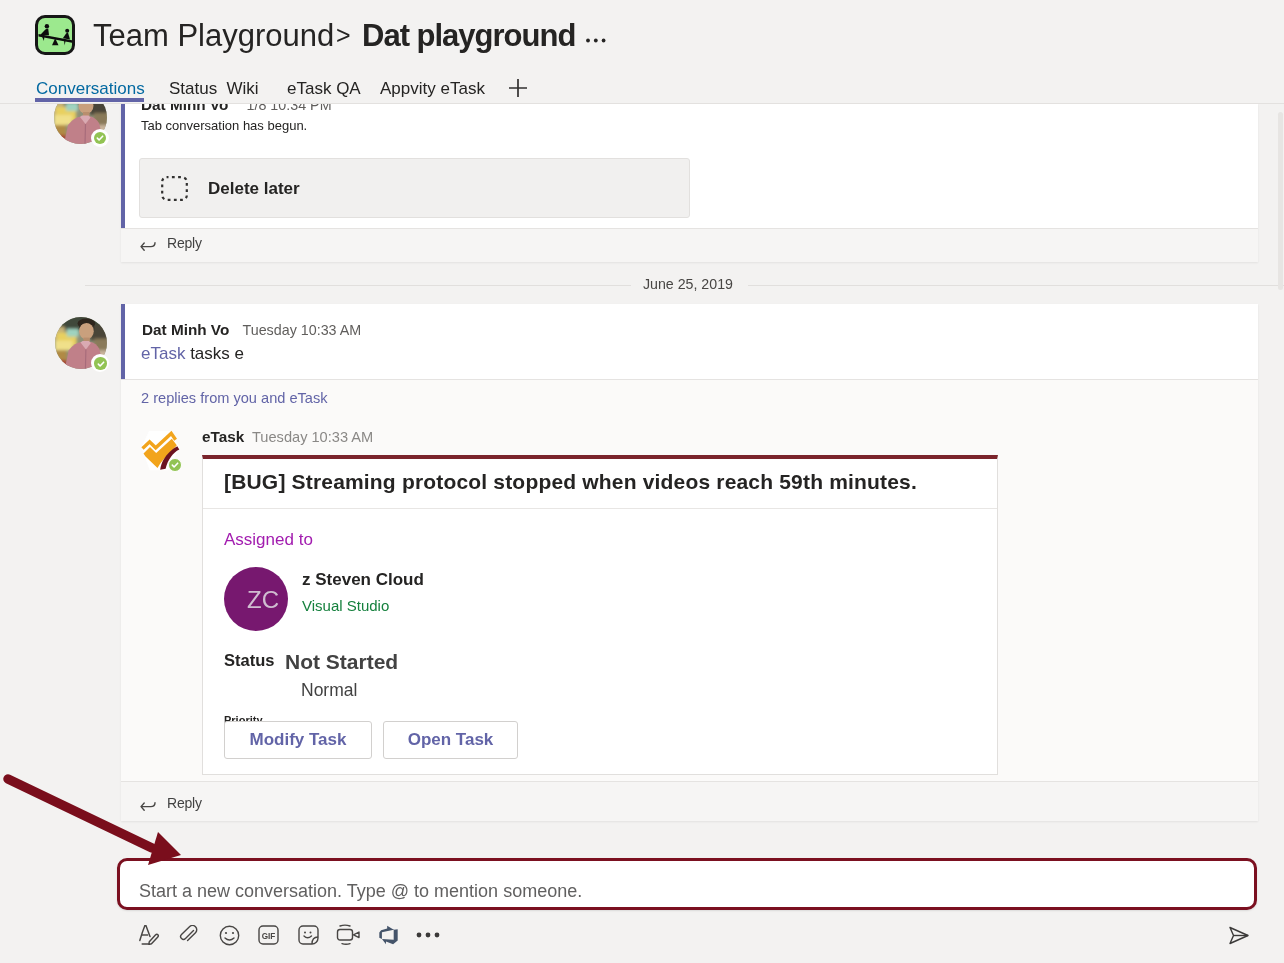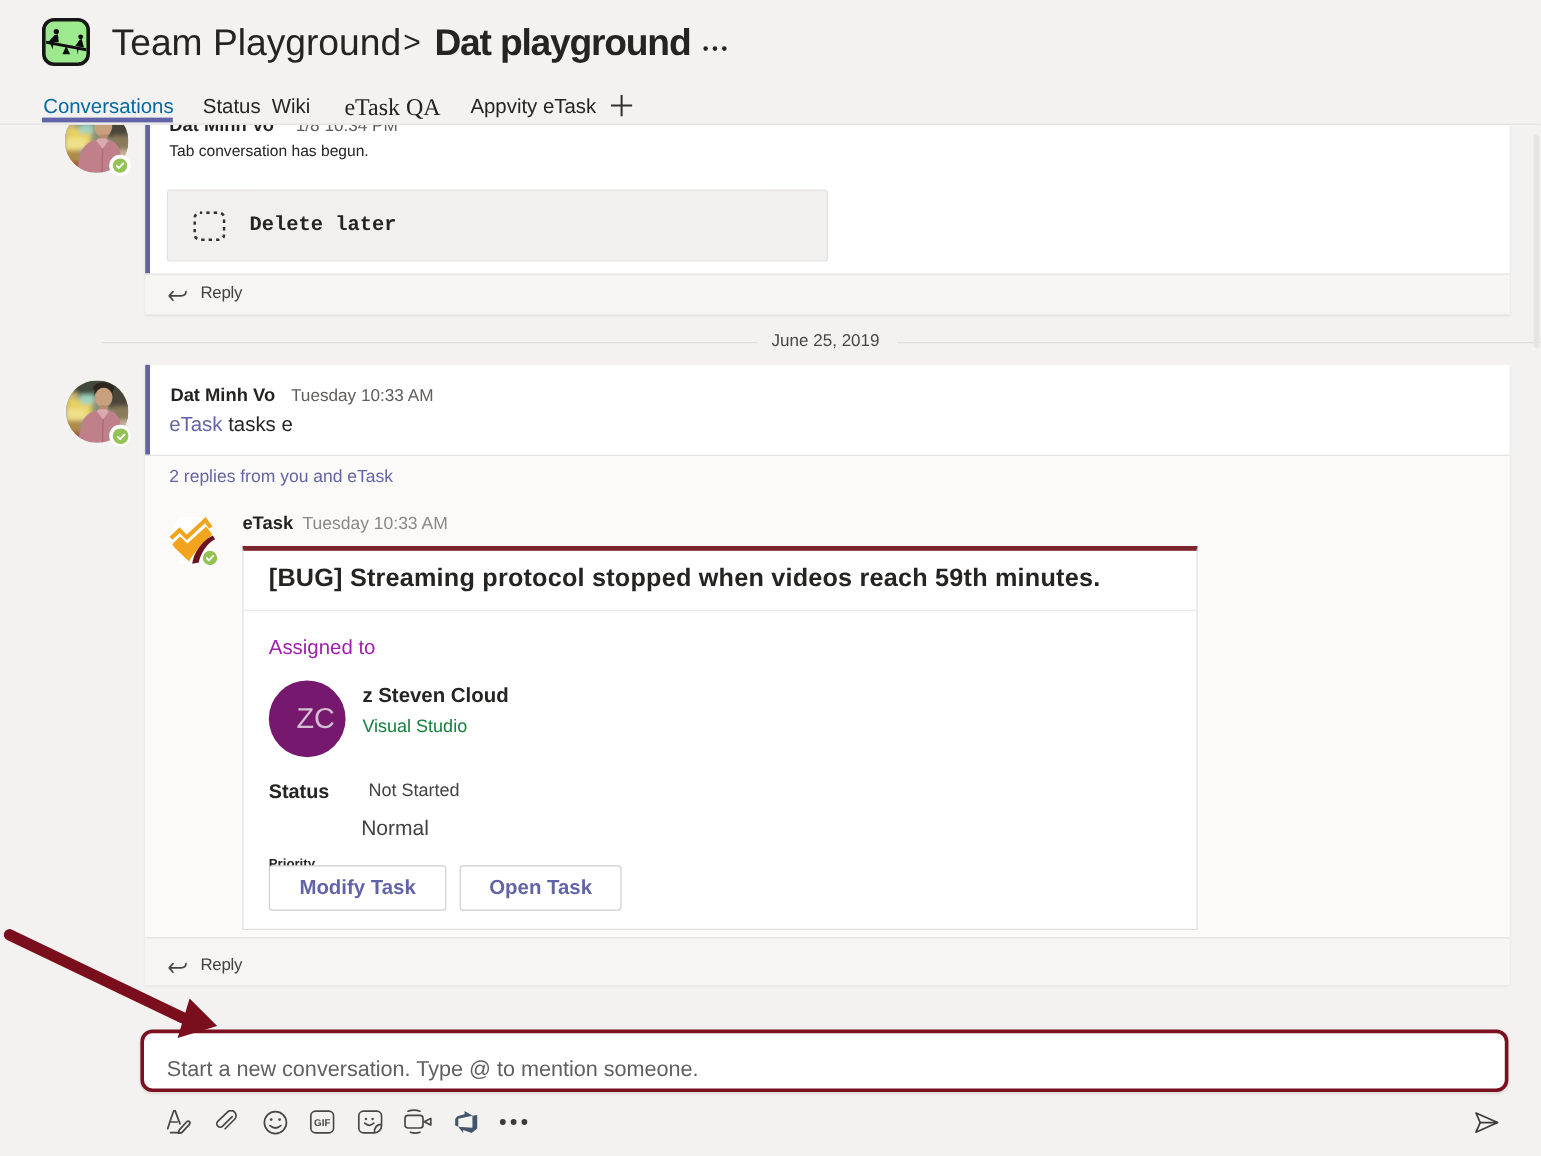--- a/index.html
+++ b/index.html
@@ -18,21 +18,21 @@
 <div class="abs" style="left:121px;top:228px;width:1137px;height:34px;background:#f6f5f4;border-top:1px solid #e5e3e1;"></div>
 
 <div class="abs" style="left:141px;top:96px;font-size:15.3px;font-weight:700;white-space:nowrap;">Dat Minh Vo</div>
 <div class="abs" style="left:246.5px;top:97px;font-size:14.3px;color:#605e5c;white-space:nowrap;">1/8 10:34 PM</div>
 <div class="abs" style="left:141px;top:117.5px;font-size:13px;color:#252423;">Tab conversation has begun.</div>
 
 <div class="abs" style="left:139px;top:158px;width:551px;height:60px;background:#f1f0ef;border:1px solid #e2e0de;border-radius:3px;"></div>
 <svg class="abs" style="left:161px;top:176px;" width="27" height="25" viewBox="0 0 27 25" fill="none">
     <rect x="1.2" y="1.2" width="24.6" height="22.6" rx="4.5" stroke="#323130" stroke-width="2.2" stroke-dasharray="2.8 3.4" stroke-dashoffset="1"></rect>
   </svg>
-<div class="abs" style="left:208px;top:179px;font-size:17px;font-weight:700;font-family:Liberation Mono, monospace;">Delete later</div>
+<div class="abs" style="left:208px;top:179px;font-size:17px;font-weight:700;">Delete later</div>
 
 <svg class="abs" style="left:140px;top:241.5px;" width="16" height="10" viewBox="0 0 16 10" fill="none" stroke="#484644" stroke-width="1.4" stroke-linecap="round" stroke-linejoin="round">
     <path d="M4.2 1 L1 4.6 L4.2 8.2 M1 4.6 H10.8 Q15 4.6 15 0.8"></path>
   </svg>
 <div class="abs" style="left:167px;top:235.4px;font-size:14px;letter-spacing:-0.2px;color:#424242;">Reply</div>
 
 <div class="abs" style="left:54px;top:91px;width:53px;height:53px;border-radius:50%;overflow:hidden;">
   <svg width="53" height="53" viewBox="0 0 53 53">
     <defs>
         <filter id="bl1" x="-20%" y="-20%" width="140%" height="140%">
@@ -134,21 +134,21 @@
 
 <div class="abs" style="left:202px;top:455px;width:796px;height:320px;background:#fff;border:1px solid #e1dfdd;border-top:4px solid #7b242c;"></div>
 <div class="abs" style="left:224px;top:470px;font-size:21px;font-weight:700;letter-spacing:0.18px;white-space:nowrap;">[BUG] Streaming protocol stopped when videos reach 59th minutes.</div>
 <div class="abs" style="left:203px;top:508px;width:794px;height:1px;background:#e8e6e4;"></div>
 <div class="abs" style="left:224px;top:530px;font-size:17px;color:#a21caf;">Assigned to</div>
 <div class="abs" style="left:224px;top:567px;width:64px;height:64px;border-radius:50%;background:#77186f;"></div>
 <div class="abs" style="left:224px;top:586px;width:84px;text-align:left;font-size:24px;color:#d0bdd0;padding-left:23px;">ZC</div>
 <div class="abs" style="left:302px;top:570.3px;font-size:17px;font-weight:700;">z Steven Cloud</div>
 <div class="abs" style="left:302px;top:597.4px;font-size:15px;color:#15803d;">Visual Studio</div>
 <div class="abs" style="left:224px;top:650.5px;font-size:16.5px;font-weight:700;">Status</div>
-<div class="abs" style="left:307px;top:650px;font-size:15px;color:#424242;">Not Started</div>
+<div class="abs" style="left:285px;top:650px;font-size:21px;color:#424242;font-weight:bold;">Not Started</div>
 <div class="abs" style="left:224px;top:680.2px;font-size:11px;font-weight:700;margin-top:34px;">Priority</div>
 <div class="abs" style="left:301px;top:679.7px;font-size:17.5px;color:#424242;">Normal</div>
 <div class="abs" style="left:224px;top:721px;width:148px;height:38px;background:#fff;border:1px solid #d2d0ce;border-radius:3px;text-align:center;line-height:36px;font-size:17px;font-weight:700;color:#6264a7;">Modify Task</div>
 <div class="abs" style="left:383px;top:721px;width:135px;height:38px;background:#fff;border:1px solid #d2d0ce;border-radius:3px;text-align:center;line-height:36px;font-size:17px;font-weight:700;color:#6264a7;">Open Task</div>
 
 <svg class="abs" style="left:140px;top:801.5px;" width="16" height="10" viewBox="0 0 16 10" fill="none" stroke="#484644" stroke-width="1.4" stroke-linecap="round" stroke-linejoin="round">
     <path d="M4.2 1 L1 4.6 L4.2 8.2 M1 4.6 H10.8 Q15 4.6 15 0.8"></path>
   </svg>
 <div class="abs" style="left:167px;top:795.4px;font-size:14px;letter-spacing:-0.2px;color:#424242;">Reply</div>
 
@@ -220,22 +220,22 @@
 <svg class="abs" style="left:586px;top:38px;z-index:21;" width="20" height="5" viewBox="0 0 20 5" fill="#252423">
   <circle cx="2" cy="2.5" r="1.9"></circle>
     <circle cx="9.8" cy="2.5" r="1.9"></circle>
     <circle cx="17.6" cy="2.5" r="1.9"></circle>
 </svg>
 
 <div class="abs" style="left:36px;top:78.5px;font-size:17px;color:#0369a1;z-index:21;">Conversations</div>
 <div class="abs" style="left:35px;top:98px;width:109px;height:4px;background:#6264a7;z-index:21;"></div>
 <div class="abs" style="left:169px;top:78.5px;font-size:17px;z-index:21;">Status</div>
 <div class="abs" style="left:226.5px;top:78.5px;font-size:17px;z-index:21;">Wiki</div>
-<div class="abs" style="left:287px;top:78.5px;font-size:20px;z-index:21;font-family:Liberation Serif, serif;">eTask QA</div>
-<div class="abs" style="left:380px;top:78.5px;font-size:17px;z-index:21;margin-left:12px;">Appvity eTask</div>
+<div class="abs" style="left:287px;top:78.5px;font-size:17px;z-index:21;">eTask QA</div>
+<div class="abs" style="left:380px;top:78.5px;font-size:17px;z-index:21;">Appvity eTask</div>
 <svg class="abs" style="left:509px;top:79px;z-index:21;" width="18" height="18" viewBox="0 0 18 18" fill="none" stroke="#323130" stroke-width="1.7">
     <path d="M9 0 V18 M0 9 H18"></path>
   </svg>
 
 <div class="abs" style="left:1278px;top:112px;width:5px;height:178px;background:#e7e5e3;border-radius:3px;z-index:25;"></div>
 
 <svg class="abs" style="left:0;top:760px;z-index:30;" width="200" height="120" viewBox="0 0 200 120" fill="none">
   <path d="M8 19 L152 88" stroke="#7a0e1c" stroke-width="9.5" stroke-linecap="round"></path>
   <polygon points="158,72 148,105 181,95" fill="#7a0e1c"></polygon>
 </svg>

